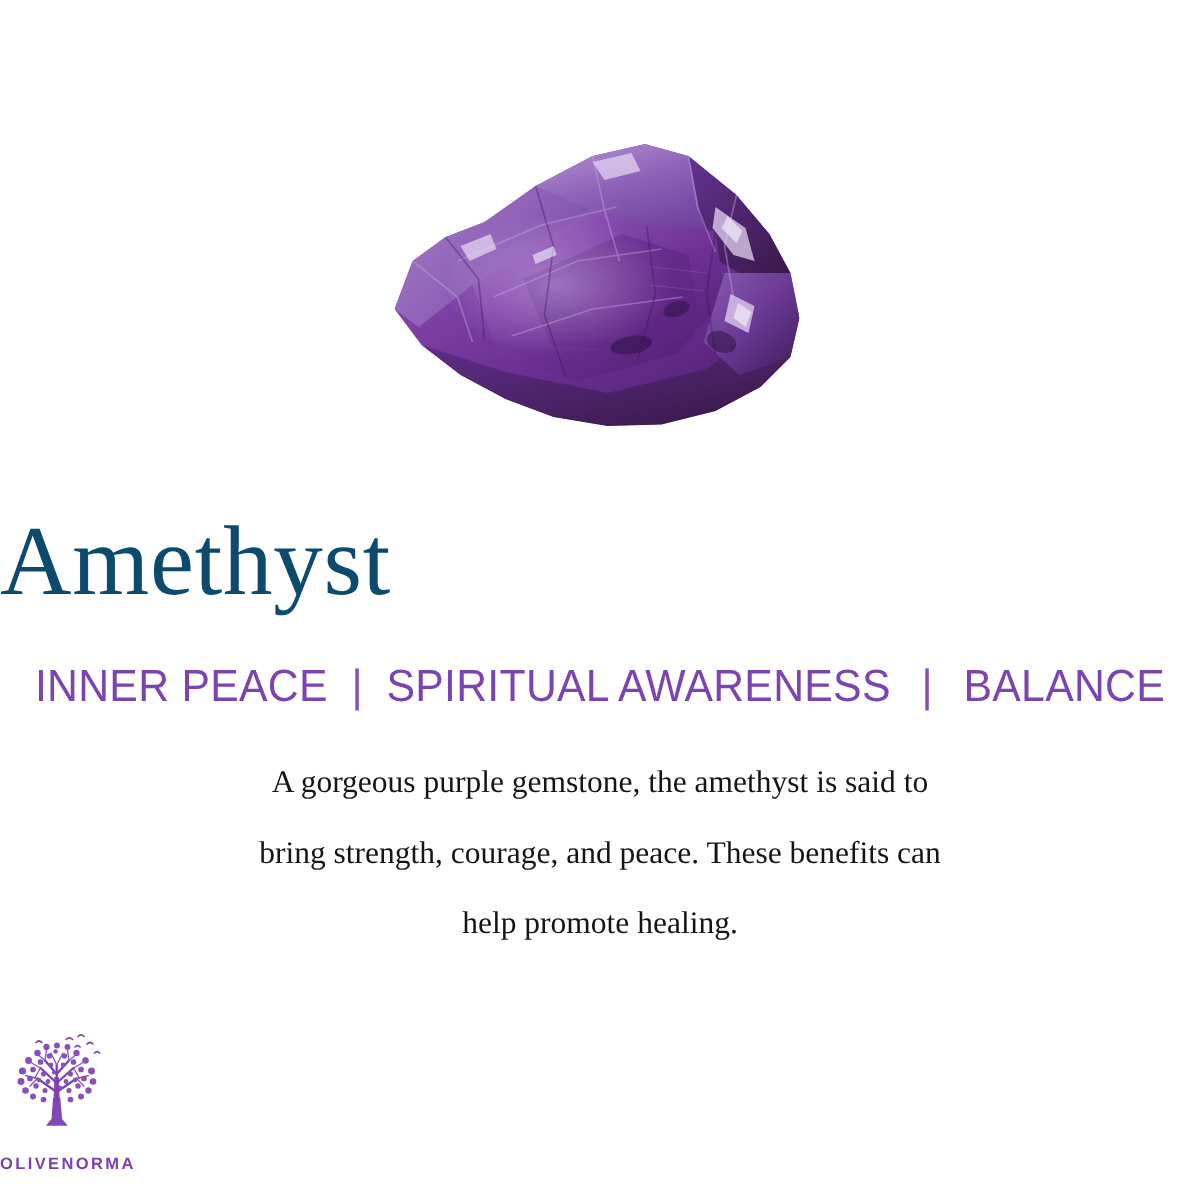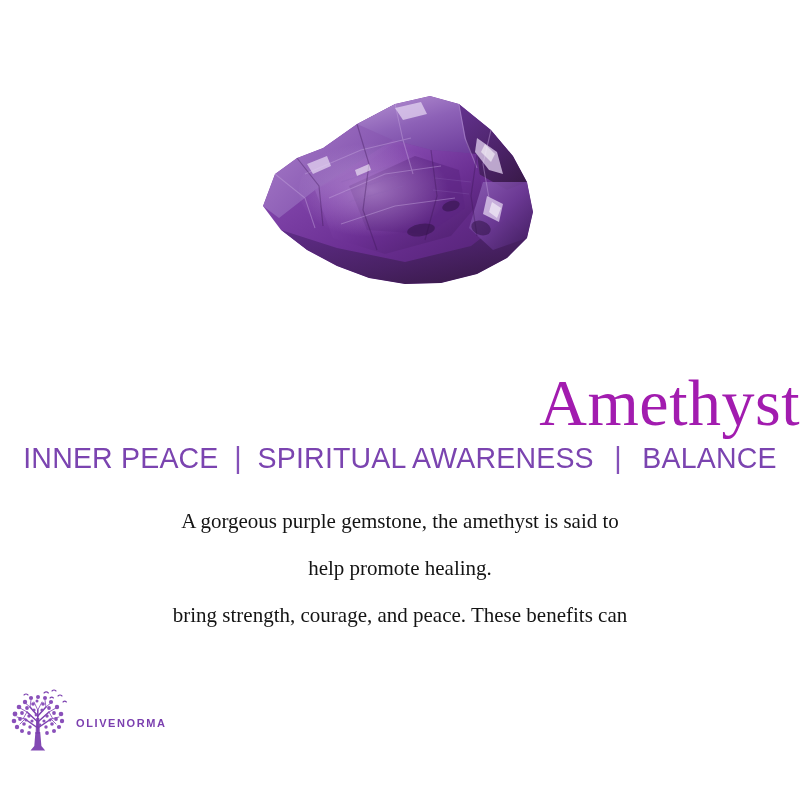--- a/index.html
+++ b/index.html
@@ -36,28 +36,27 @@
     width: 310px;
     height: 215px;
   }
 
   
   .title {
     position: absolute;
     top: 336px;
     left: 0;
     width: 800px;
-    text-align: right;
+    text-align: left;
     font-family: "Liberation Serif", serif;
     font-size: 66px;
     line-height: 78px;
     font-weight: 400;
-    color: #a21caf;
+    color: #0c4a6e;
     letter-spacing: 0.5px;
-    margin-top: 28px;
   }
 
   
   .subtitle {
     position: absolute;
     top: 440px;
     left: 0;
     width: 800px;
     text-align: center;
     font-family: "Liberation Sans", sans-serif;
@@ -99,22 +98,23 @@
     white-space: nowrap;
   }
 
   
   .logo {
     position: absolute;
     top: 688px;
     left: 0;
     width: 800px;
     display: flex;
-    flex-direction: row;
-    align-items: center;
+    flex-direction: column;
+    align-items: flex-start;
+    gap: 12px;
   }
   .logo-mark {
     width: 76px;
     height: 68px;
     display: block;
   }
   .logo-word {
     margin-top: 2px;
     font-family: "Liberation Sans", sans-serif;
     font-size: 11px;
@@ -238,22 +238,22 @@
   <div class="subtitle">
     <span class="kw">INNER PEACE</span>
     <span class="sep">|</span>
     <span class="kw">SPIRITUAL AWARENESS</span>
     <span class="sep wide">|</span>
     <span class="kw">BALANCE</span>
   </div>
 
   <div class="body-copy">
     <span class="line">A gorgeous purple gemstone, the amethyst is said to</span>
+    <span class="line">bring strength, courage, and peace. These benefits can</span>
     <span class="line">help promote healing.</span>
-    <span class="line">bring strength, courage, and peace. These benefits can</span>
   </div>
 
   <div class="logo">
     <svg class="logo-mark" viewBox="0 0 76 68" xmlns="http://www.w3.org/2000/svg">
       <g fill="#7B3FAF">
 
         <path d="M35.4,44 L34.3,58 L30.5,62.5 L45.2,62.5 L41.4,58 L40.2,44 Z" opacity="0.95"></path>
         <path d="M36.2,30 L35.6,46 L39.9,46 L39.3,30 Z" opacity="0.9"></path>
       </g>
 

